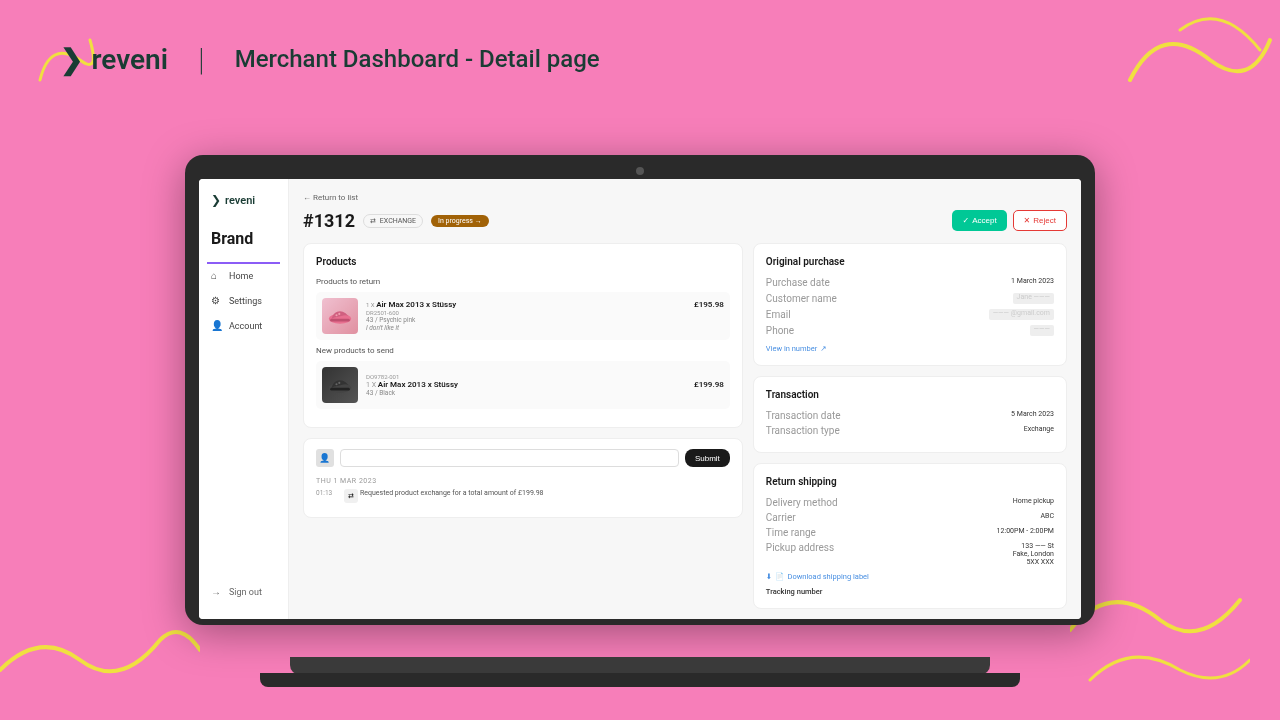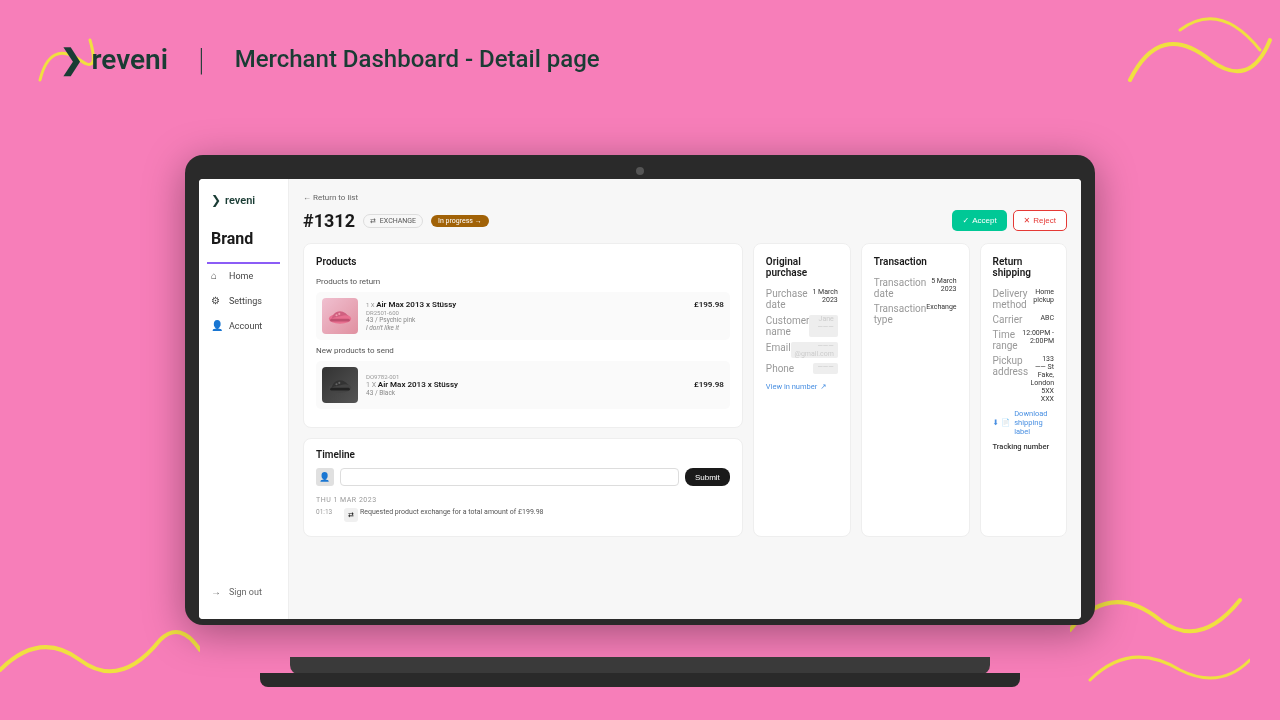--- a/index.html
+++ b/index.html
@@ -236,21 +236,21 @@
       align-items: center;
       gap: 3px;
     }
 
     
     .two-col {
       display: flex;
       gap: 10px;
     }
     .left-col { flex: 1.4; display: flex; flex-direction: column; gap: 10px; }
-    .right-col { flex: 1; display: flex; flex-direction: row; gap: 10px; }
+    .right-col { flex: 1; display: flex; flex-direction: column; gap: 10px; }
 
     
     .card {
       background: #fff;
       border-radius: 8px;
       padding: 12px;
       border: 1px solid #eee;
     }
     .card-title {
       font-size: 10px;
@@ -586,21 +586,20 @@
                       </div>
                     </div>
                     <div class="product-price">£199.98</div>
                   </div>
                   <div class="product-meta">43 / Black</div>
                 </div>
               </div>
             </div>
 
             <div class="timeline-section">
-              <div class="timeline-title">Timeline</div>
               <div class="timeline-input-row">
                 <div class="timeline-avatar">
                   <span style="font-size:9px;">👤</span>
                 </div>
                 <input class="timeline-input" type="text" placeholder="" style="">
                 <button class="btn-submit">
                   <span>Submit</span>
                 </button>
               </div>
               <div class="timeline-date-label">THU 1 MAR 2023</div>

